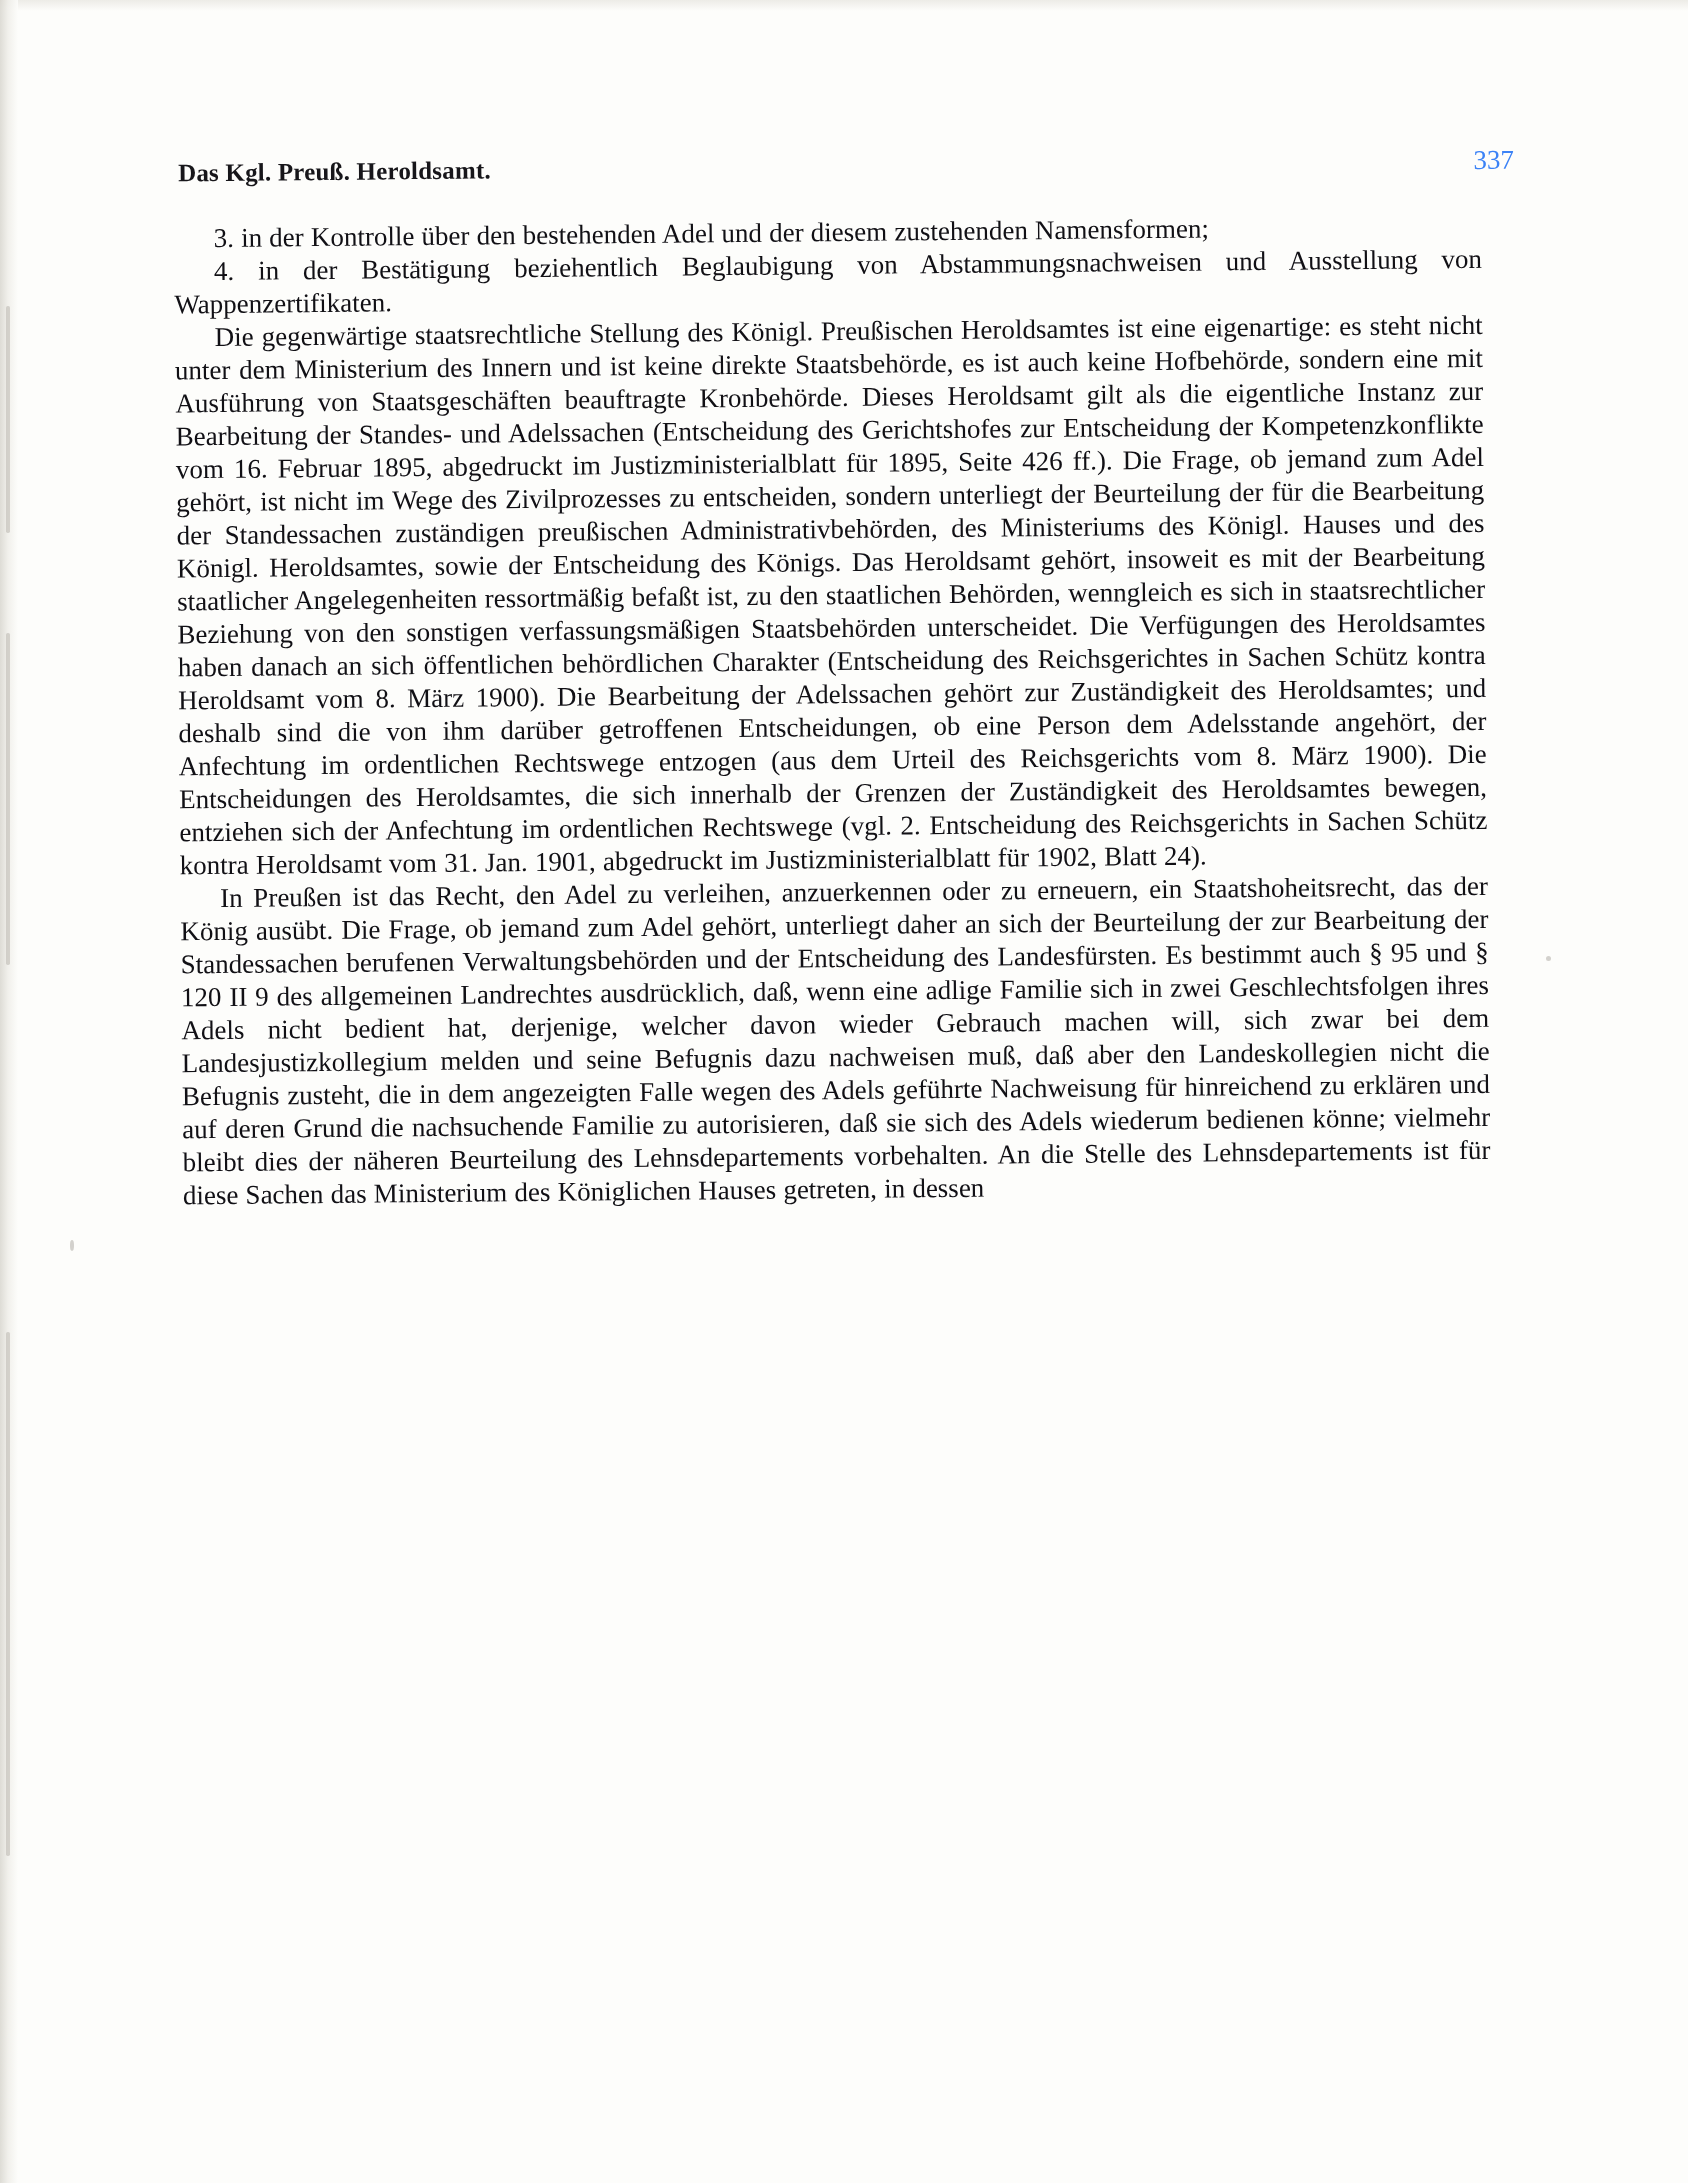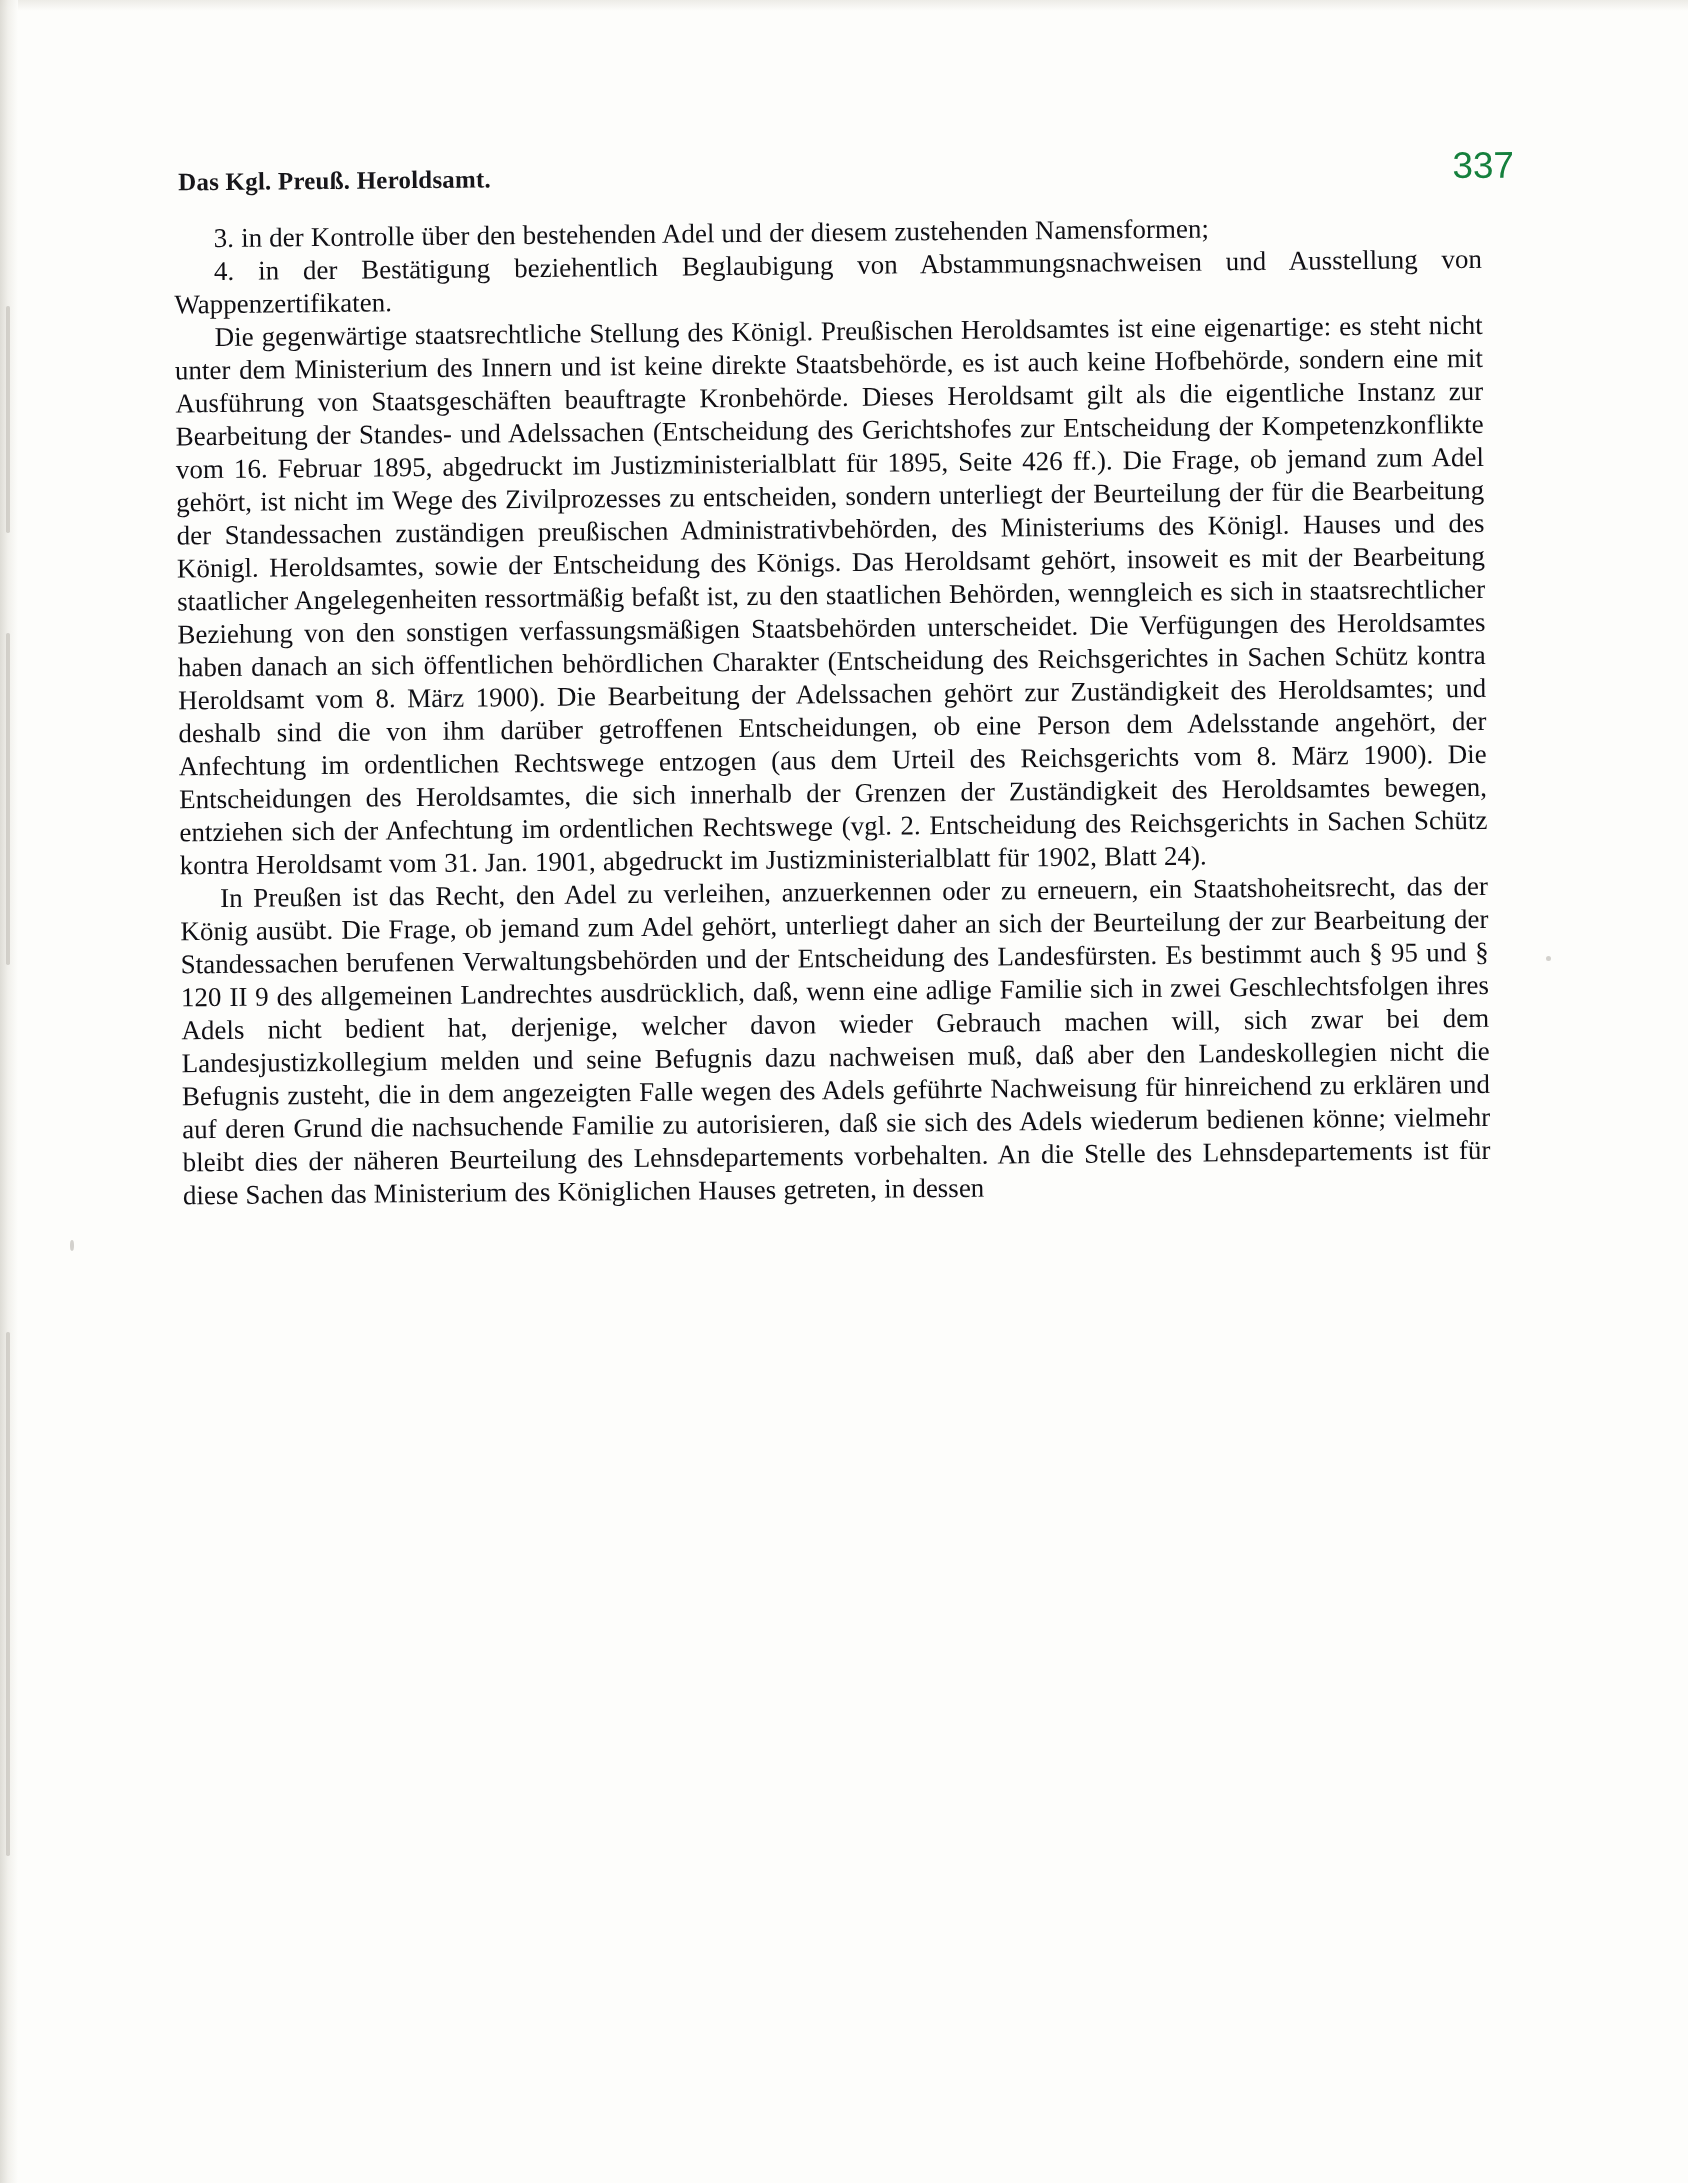--- a/index.html
+++ b/index.html
@@ -61,23 +61,23 @@
   }
   .running-head {
     font-family: "Liberation Serif", serif;
     font-size: 25px;
     font-weight: 700;
     letter-spacing: 0.2px;
     color: #17161a;
     white-space: nowrap;
   }
   .page-number {
-    font-family: Liberation Sans, sans-serif;
-    font-size: 37px;
-    color: #15803d;
+    font-family: Liberation Serif, serif;
+    font-size: 27px;
+    color: #3b82f6;
     font-weight: 400;
   }
 
   .body-block {
     position: absolute;
     left: 183px;
     top: 216px;
     width: 1308px;
   }
   p.para {

